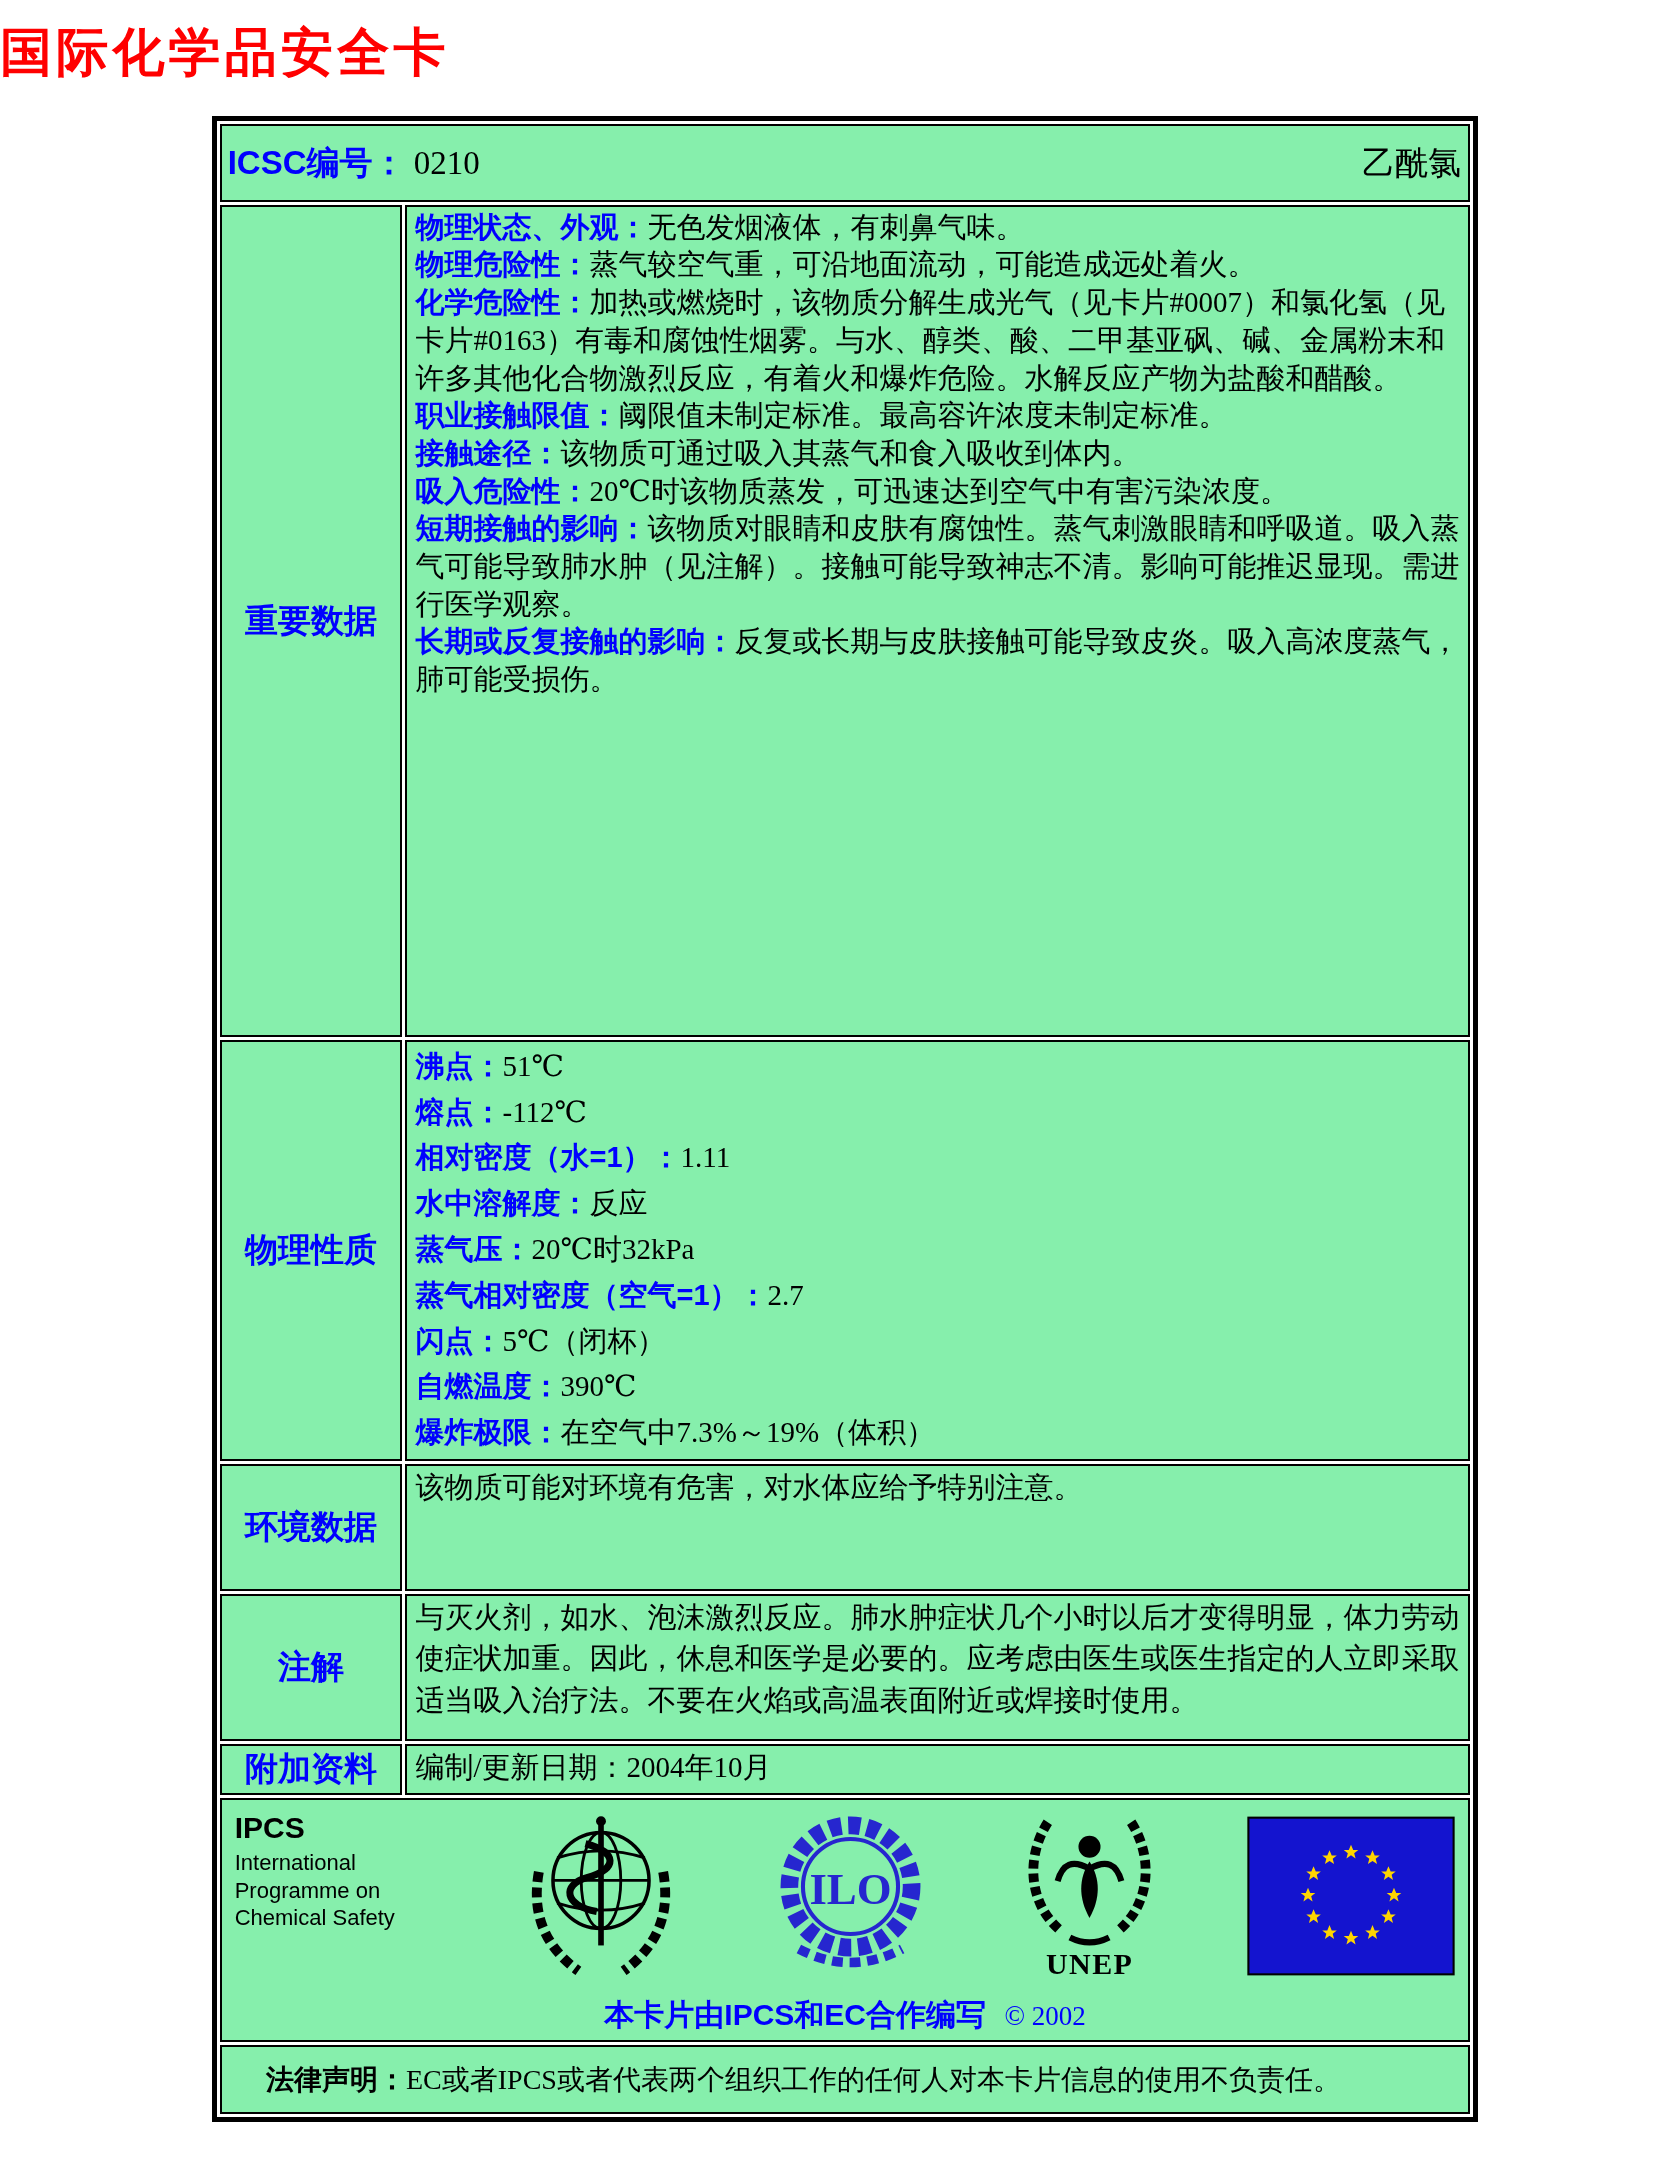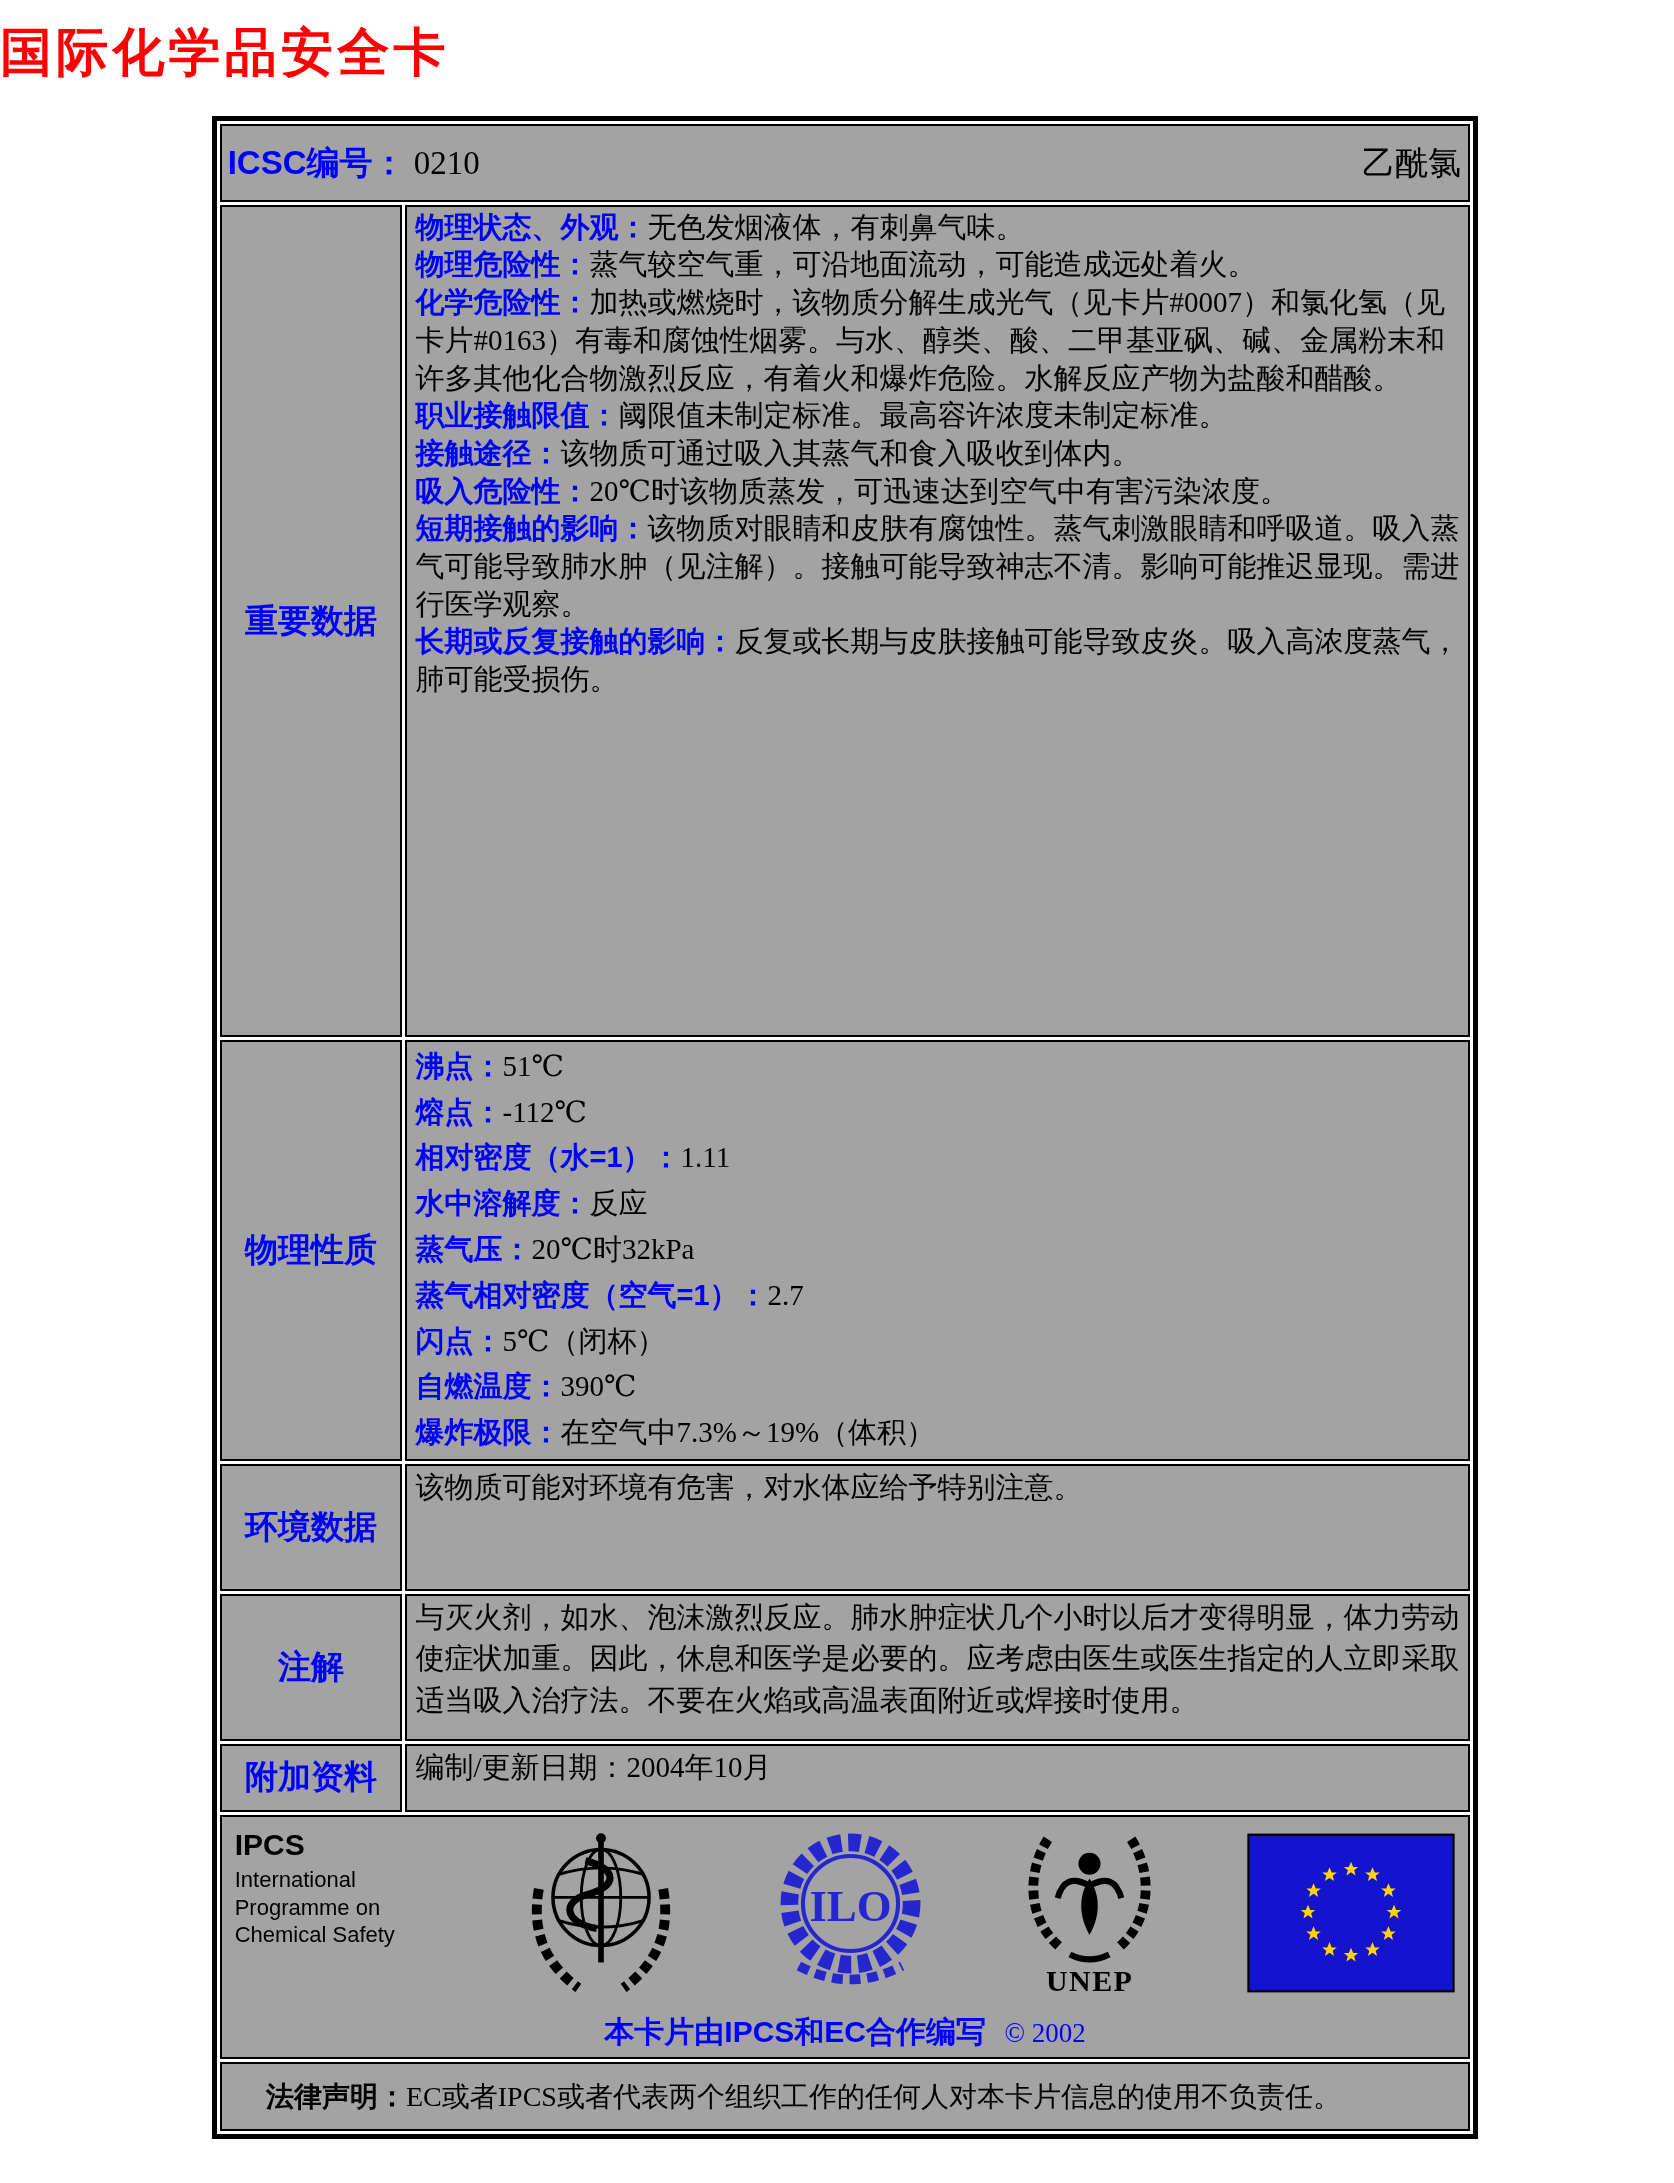--- a/index.html
+++ b/index.html
@@ -19,30 +19,30 @@
   }
   table.card {
     margin: 28px 0 0 212px;
     width: 1266px;
     border: 5px solid #000;
     border-collapse: separate;
     border-spacing: 3.5px;
     background:#fff;
     table-layout: fixed;
   }
-  td { border: 2.1px solid #000; vertical-align: top; background:#a3a3a3; }
+  td { border: 2.1px solid #000; vertical-align: top; background:#86efac; }
   col.c-label { width: 182px; }
 
   
   .r-header  td { height: 78px; vertical-align: middle; }
   .r-important .content-cell, .r-important .label-cell { height: 832px; }
   .r-physical  .content-cell, .r-physical .label-cell  { height: 407px; }
   .r-env   .content-cell, .r-env .label-cell   { height: 127px; }
   .r-notes .content-cell, .r-notes .label-cell { height: 147px; }
-  .r-add   .content-cell, .r-add .label-cell   { height: 68px; }
+  .r-add   .content-cell, .r-add .label-cell   { height: 51px; }
   .r-logos td { height: 192px; }
   .r-legal td { height: 69px; vertical-align: middle; padding-left: 44px; }
 
   .label-cell {
     vertical-align: middle;
     text-align: center;
     font-family: "Liberation Sans", "DejaVu Sans", sans-serif;
     font-weight: bold;
     font-size: 33px;
     color: #0000ff;

